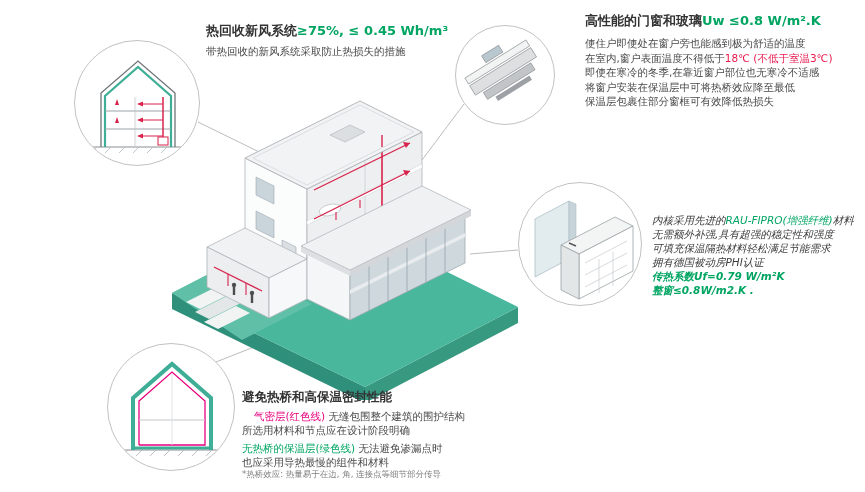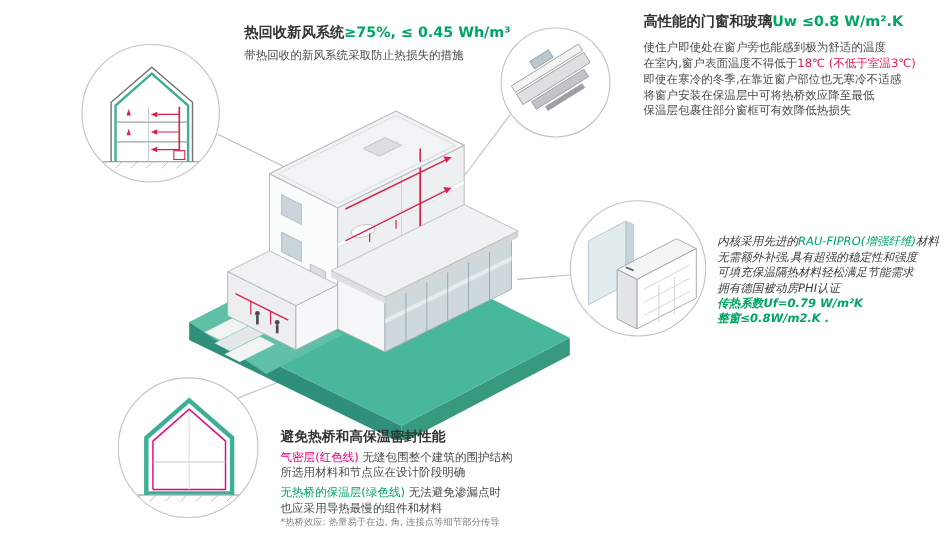--- a/index.html
+++ b/index.html
@@ -16,37 +16,37 @@
   .bubble-hrv     { left:74px;  top:40px;  width:126px; height:126px; }
   .bubble-detail  { left:455px; top:25px;  width:100px; height:100px; }
   .bubble-profile { left:518px; top:182px; width:124px; height:124px; }
   .bubble-thermal { left:107px; top:343px; width:128px; height:128px; }
 
   .tb { position:absolute; z-index:3; }
   .title { font-weight:bold; font-size:13px; color:#333; line-height:17px; }
   .body  { font-size:10.5px; line-height:14.5px; color:#4a4a4a; }
   .green { color:#00A562; }
   .red   { color:#E8174C; }
-  .pink  { color:#E6007E; }
+  .pink  { color:#E6007E;margin-left:12px; }
   .bold  { font-weight:bold; }
   .gap-top { margin-top:0; }
   .small-gap-top { margin-top:5px; }
 
-  .hrv-text     { left:222px; top:22px;  width:310px; }
+  .hrv-text     { left:206px; top:22px;  width:310px; }
   .hrv-text .body { margin-top:2px; }
   .hrv-text .title { margin-bottom:5px; }
 
   .windows-text { left:585px; top:12px;  width:275px; }
   .windows-text .title { margin-bottom:7px; }
   .windows-text .body { line-height:14.5px; }
 
   .profile-text { left:652px; top:213px; width:212px; font-size:10.5px; line-height:14px;font-style:italic; }
   .profile-text p { margin:0; }
 
-  .thermal-text { left:255px; top:388px; width:340px; }
+  .thermal-text { left:242px; top:388px; width:340px; }
   .thermal-text .title { font-size:12.5px; margin-bottom:5px; }
   .thermal-text .body { line-height:13.5px; }
   .footnote { font-size:8.5px; color:#808080; margin-top:0; }
 </style>
 </head>
 <body>
 
 <div class="canvas">
 
   <svg id="connector-layer" class="layer" width="865" height="492" viewBox="0 0 865 492">

